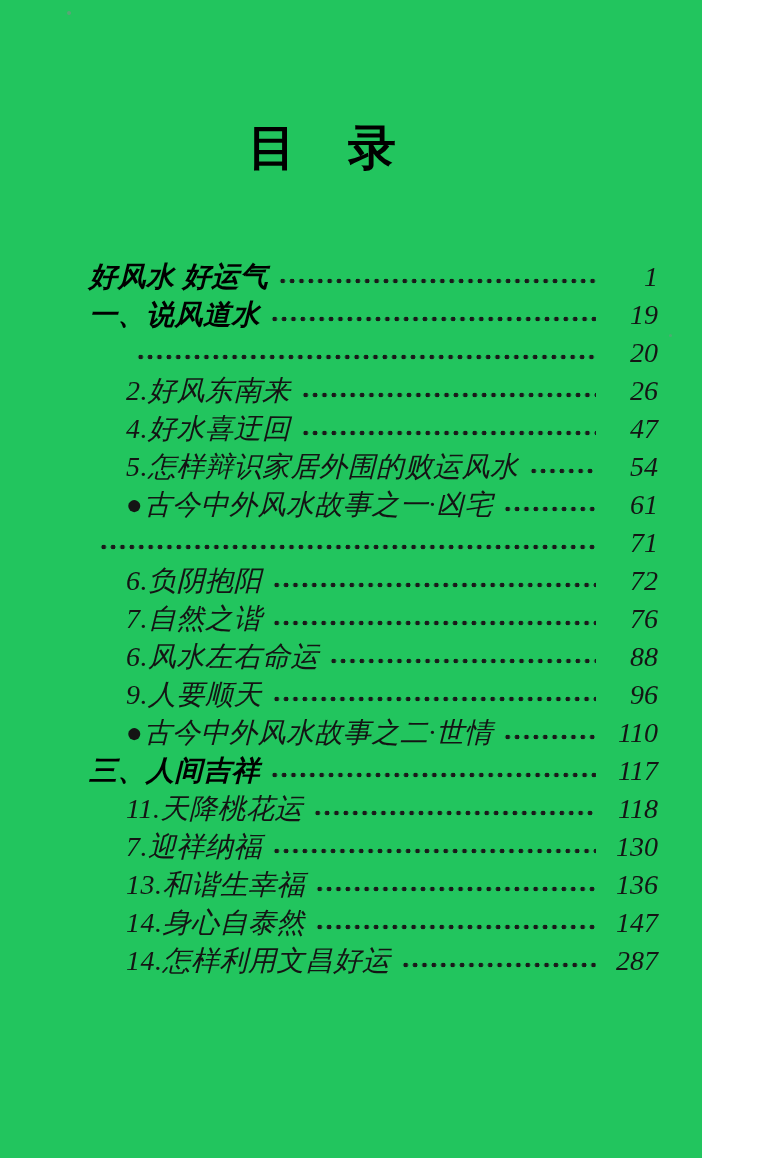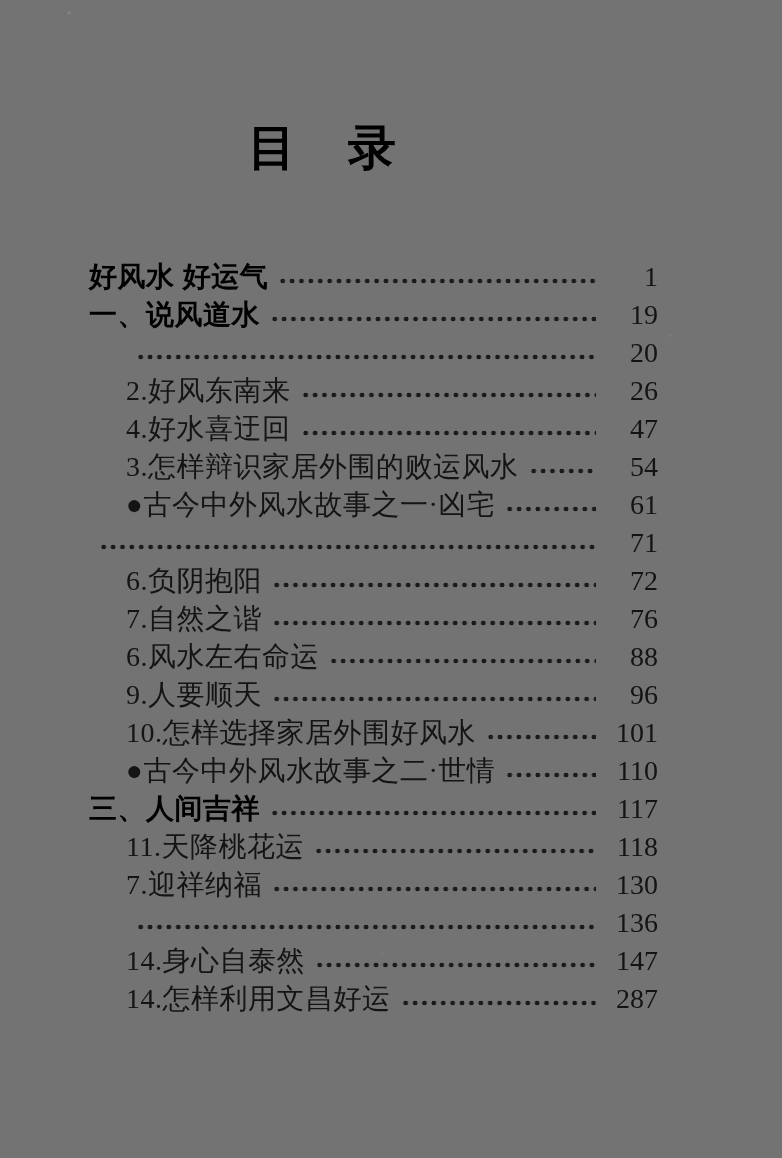--- a/index.html
+++ b/index.html
@@ -2,23 +2,23 @@
 <html><head>
 <meta charset="utf-8">
 <style>
   html, body {
     margin: 0;
     padding: 0;
     background: #ffffff;
   }
   .page {
     position: relative;
-    width: 782px;
+    width: 702px;
     height: 1158px;
-    background: #737373;
+    background: #22c55e;
     overflow: hidden;
     font-family: "Liberation Serif", serif;
     color: #121212;
   }
   .scan-speck {
     position: absolute;
     border-radius: 50%;
     background: #8a8a8a;
   }
   .speck-1 { left: 67px; top: 11px; width: 4px; height: 4px; opacity: 0.55; }
@@ -35,20 +35,21 @@
     line-height: 60px;
     letter-spacing: 2px;
     color: #000000;
     white-space: nowrap;
   }
   .toc {
     position: absolute;
     left: 89px;
     top: 258px;
     width: 571px;
+    font-style: italic;
   }
   .toc-row {
     display: flex;
     align-items: center;
     height: 38px;
     white-space: nowrap;
   }
   .toc-row.level-1 { padding-left: 37px; }
   .entry-label {
     font-size: 28px;
@@ -109,21 +110,21 @@
     <span class="entry-label">2.好风东南来</span>
     <span class="leader"></span>
     <span class="entry-page">26</span>
   </div>
       <div class="toc-row level-1">
     <span class="entry-label">4.好水喜迂回</span>
     <span class="leader"></span>
     <span class="entry-page">47</span>
   </div>
       <div class="toc-row level-1">
-    <span class="entry-label">3.怎样辩识家居外围的败运风水</span>
+    <span class="entry-label">5.怎样辩识家居外围的败运风水</span>
     <span class="leader"></span>
     <span class="entry-page">54</span>
   </div>
       <div class="toc-row level-1">
     <span class="entry-label">●古今中外风水故事之一·凶宅</span>
     <span class="leader"></span>
     <span class="entry-page">61</span>
   </div>
       <div class="toc-row level-0 bold">
     <span class="leader"></span>
@@ -143,45 +144,41 @@
     <span class="entry-label">6.风水左右命运</span>
     <span class="leader"></span>
     <span class="entry-page">88</span>
   </div>
       <div class="toc-row level-1">
     <span class="entry-label">9.人要顺天</span>
     <span class="leader"></span>
     <span class="entry-page">96</span>
   </div>
       <div class="toc-row level-1">
-    <span class="entry-label">10.怎样选择家居外围好风水</span>
-    <span class="leader"></span>
-    <span class="entry-page">101</span>
-  </div>
-      <div class="toc-row level-1">
     <span class="entry-label">●古今中外风水故事之二·世情</span>
     <span class="leader"></span>
     <span class="entry-page">110</span>
   </div>
       <div class="toc-row level-0 bold">
     <span class="entry-label">三、人间吉祥</span>
     <span class="leader"></span>
     <span class="entry-page">117</span>
   </div>
       <div class="toc-row level-1">
     <span class="entry-label">11.天降桃花运</span>
     <span class="leader"></span>
     <span class="entry-page">118</span>
   </div>
       <div class="toc-row level-1">
     <span class="entry-label">7.迎祥纳福</span>
     <span class="leader"></span>
     <span class="entry-page">130</span>
   </div>
       <div class="toc-row level-1">
+    <span class="entry-label">13.和谐生幸福</span>
     <span class="leader"></span>
     <span class="entry-page">136</span>
   </div>
       <div class="toc-row level-1">
     <span class="entry-label">14.身心自泰然</span>
     <span class="leader"></span>
     <span class="entry-page">147</span>
   </div>
       <div class="toc-row level-1">
     <span class="entry-label">14.怎样利用文昌好运</span>

